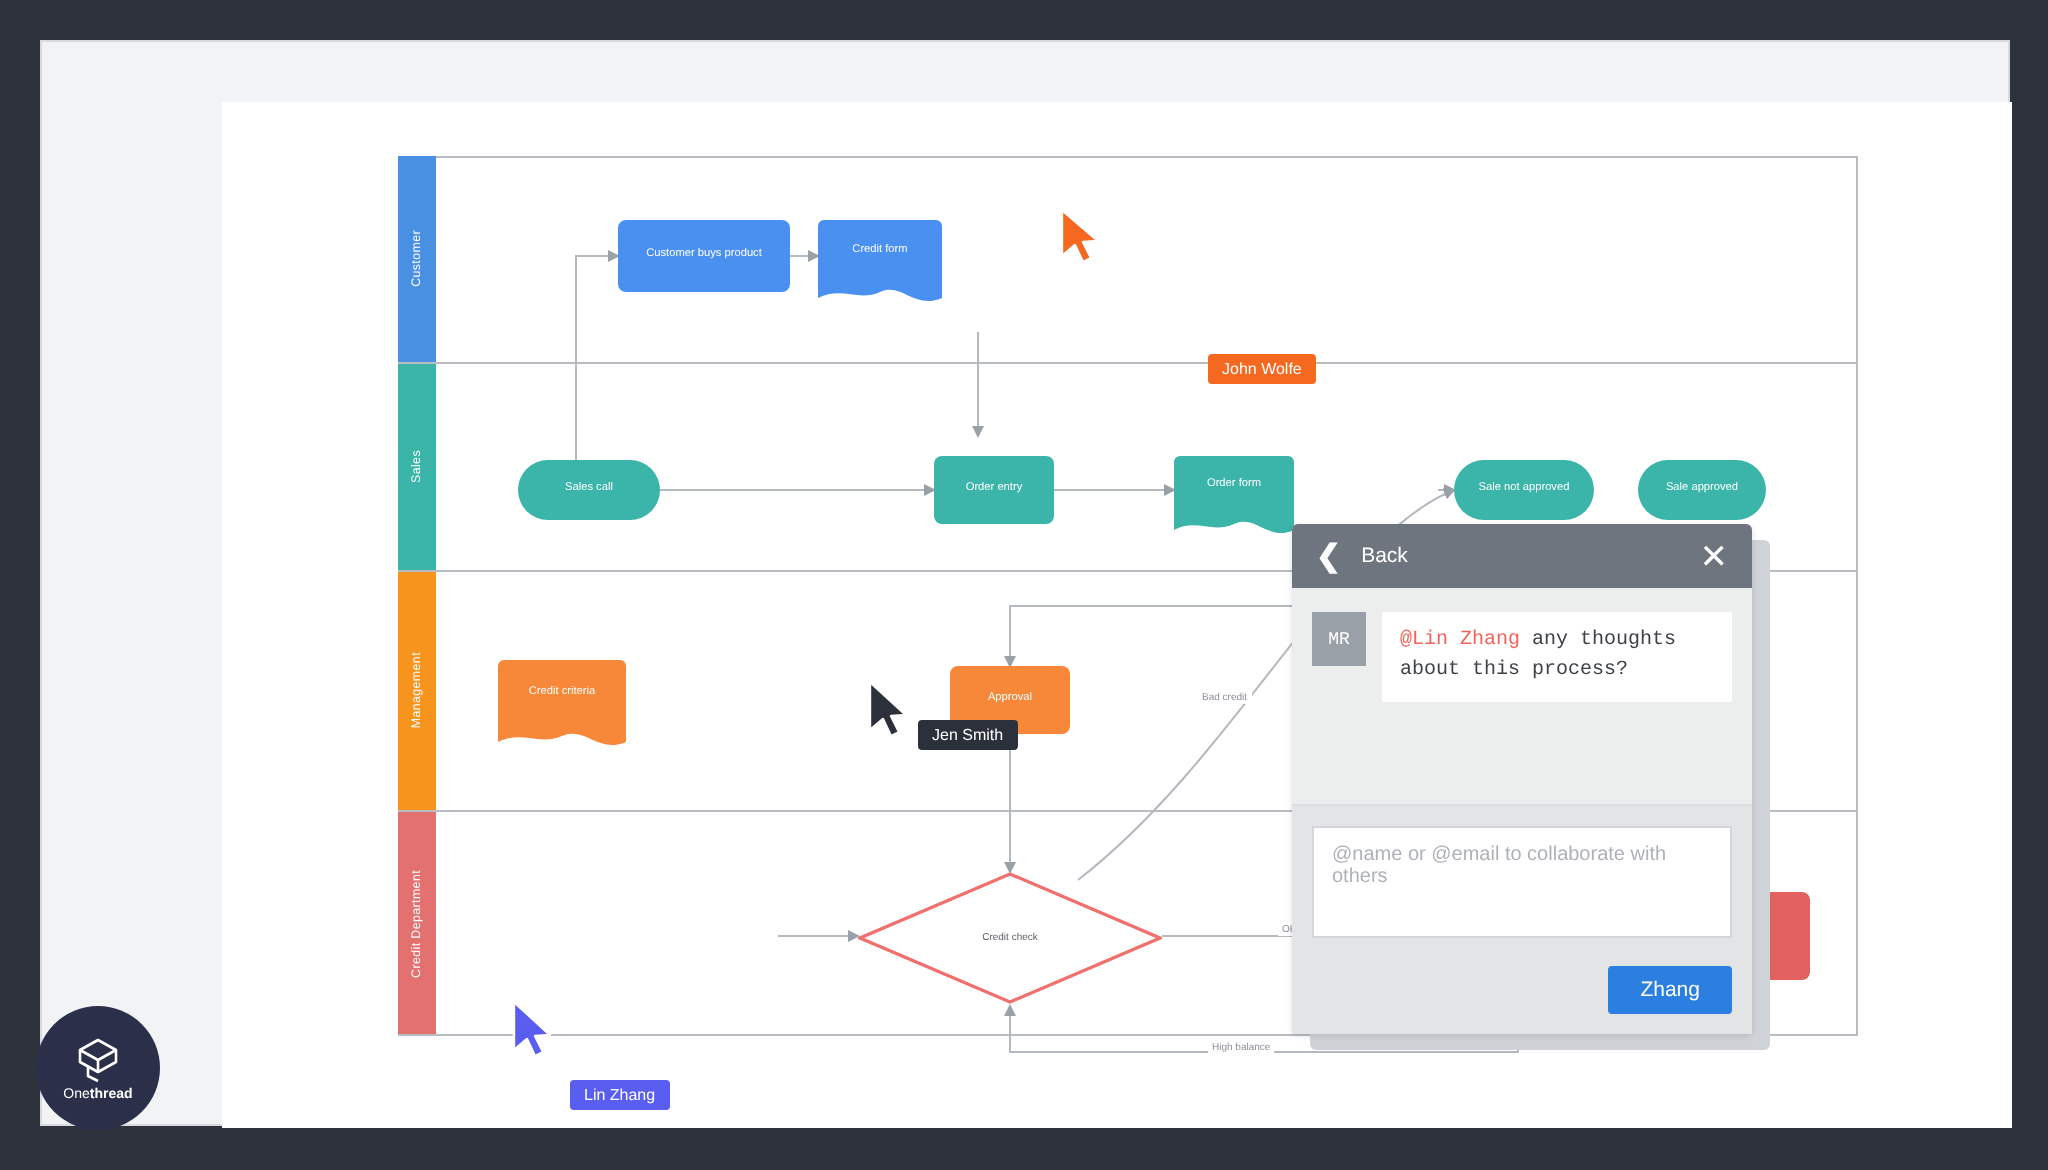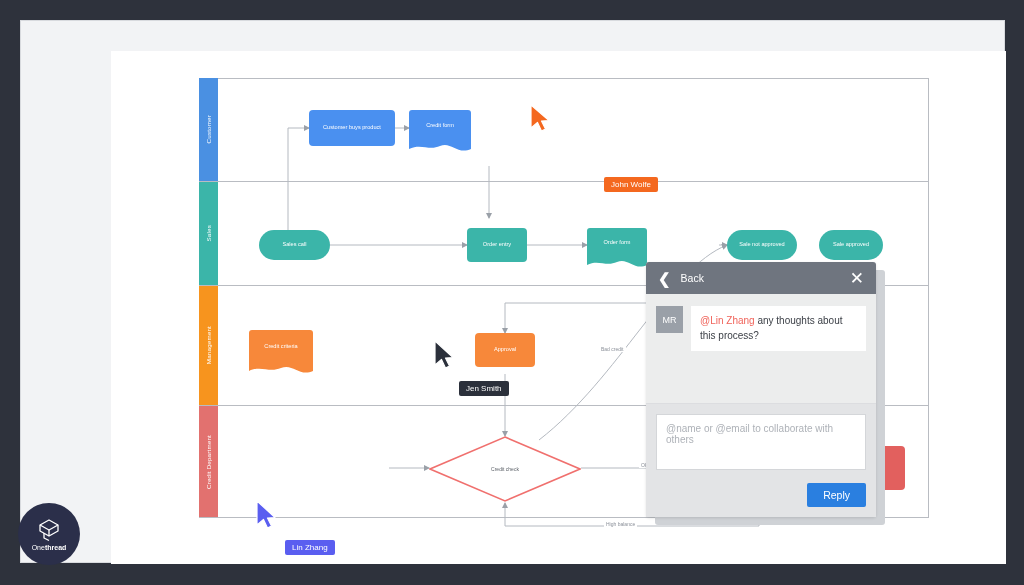--- a/index.html
+++ b/index.html
@@ -101,21 +101,21 @@
     display: flex; flex-direction: column;
   }
   .popup-header {
     height: 32px; background: #6f757f; border-radius: 3px 3px 0 0;
     display: flex; align-items: center; padding: 0 12px; flex: 0 0 auto;
   }
   .back-chevron { color:#fff; font-size: 15px; line-height: 1; margin-right: 10px; font-weight: 700; }
   .back-label { color: #fff; font-size: 10.5px; flex: 1; }
   .close-x { color: #fff; font-size: 17px; line-height: 1; font-weight: 300; }
 
-  .popup-body { flex: 1; background: #eceded; padding: 12px 10px; }
+  .popup-body { flex: 1; background: #eceded; padding: 12px 10px; font-family: Liberation Mono, monospace; }
   .comment-row { display: flex; gap: 8px; align-items: flex-start; }
   .avatar {
     width: 27px; height: 27px; background: #9aa0a8;
     color: #fff; font-size: 9px;
     display: flex; align-items: center; justify-content: center; flex: 0 0 auto;
   }
   .comment-bubble {
     background: #fff; padding: 8px 9px; flex: 1;
     font-size: 10px; color: #3d4148; line-height: 1.45;
   }
@@ -308,21 +308,21 @@
         <path d="M3,2 L3,25 L9.5,19.5 L13.5,28 L17.5,26 L13.5,18 L21,17.5 Z" fill="#f4681f" stroke="#fff" stroke-width="1.2" stroke-linejoin="round"></path>
       </svg>
     </div>
     <div class="cursor-tag" style="left:555px;top:156px;background:#f4681f;margin-left:28px;">John Wolfe</div>
 
     <div class="cursor" style="left:411px;top:318px;">
       <svg width="26" height="32" viewBox="0 0 26 32">
         <path d="M3,2 L3,26 L9.5,20.5 L13.5,29 L17.5,27 L13.5,19 L21,18.5 Z" fill="#2b303b" stroke="#fff" stroke-width="1.2" stroke-linejoin="round"></path>
       </svg>
     </div>
-    <div class="cursor-tag" style="left:438px;top:360px;background:#2b303b;">Jen Smith</div>
+    <div class="cursor-tag" style="left:438px;top:339px;background:#2b303b;">Jen Smith</div>
 
     <div class="cursor" style="left:233px;top:478px;">
       <svg width="26" height="32" viewBox="0 0 26 32">
         <path d="M3,2 L3,26 L9.5,20.5 L13.5,29 L17.5,27 L13.5,19 L21,18.5 Z" fill="#5a5ef0" stroke="#fff" stroke-width="1.2" stroke-linejoin="round"></path>
       </svg>
     </div>
     <div class="cursor-tag" style="left:264px;top:519px;background:#5a5ef0;">Lin Zhang</div>
 
   </div>
 
@@ -339,21 +339,21 @@
         <div class="avatar">MR</div>
         <div class="comment-bubble">
           <span class="mention">@Lin Zhang</span><span> any thoughts about this process?</span>
         </div>
       </div>
     </div>
 
     <div class="popup-footer">
       <textarea class="mention-input" placeholder="@name or @email to collaborate with others" style=""></textarea>
       <div class="reply-row">
-        <button class="reply-btn">Reply</button>
+        <button class="reply-btn">Zhang</button>
       </div>
     </div>
   </div>
 
   <div class="logo">
     <svg width="26" height="24" viewBox="0 0 26 24">
       <path d="M4,7 L13,2 L22,7 L22,13 L13,18 L4,13 Z" fill="none" stroke="#fff" stroke-width="1.3" stroke-linejoin="round"></path>
       <path d="M4,7 L13,12 L22,7" fill="none" stroke="#fff" stroke-width="1.3" stroke-linejoin="round"></path>
       <path d="M13,12 L13,18" fill="none" stroke="#fff" stroke-width="1.3"></path>
       <path d="M8,15 L8,20 L13,22.5" fill="none" stroke="#fff" stroke-width="1.3" stroke-linejoin="round"></path>

